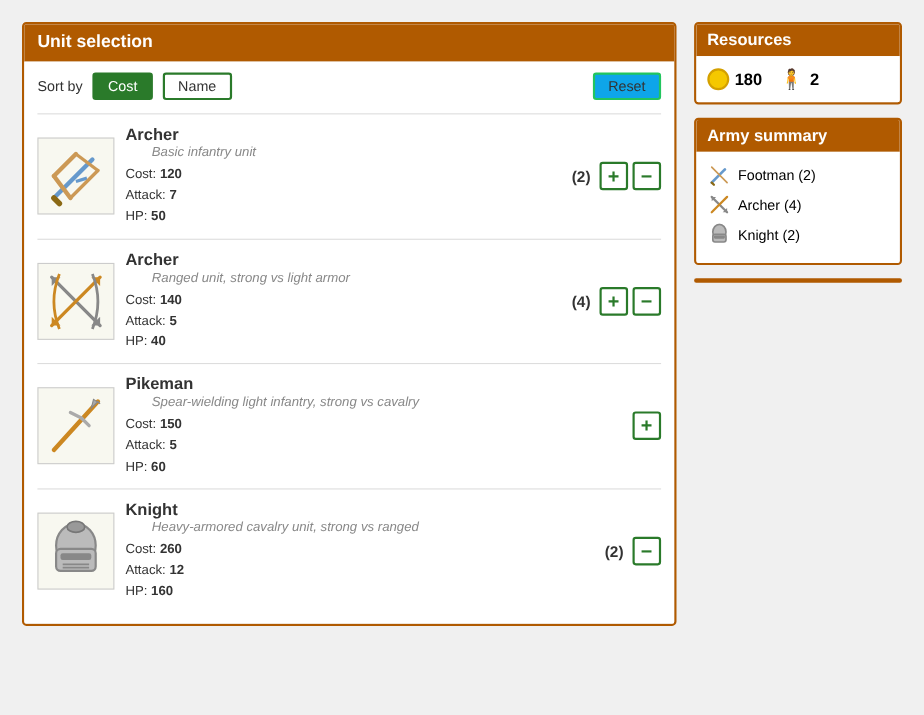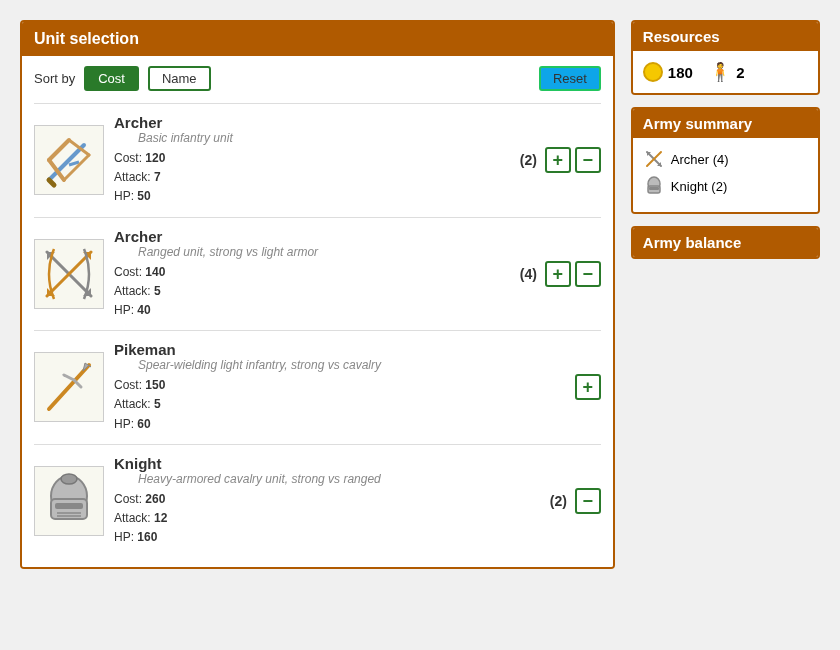--- a/index.html
+++ b/index.html
@@ -379,20 +379,30 @@
           <span>2</span>
         </div>
       </div>
     </div>
   </div>
 
   <div class="info-box">
     <div class="info-box-header">Army summary</div>
     <div class="info-box-body">
 
+      <div class="army-item">
+        <div class="army-unit-icon">
+          <svg width="20" height="20" viewBox="0 0 20 20">
+            <line x1="3" y1="17" x2="15" y2="5" stroke="#6699cc" stroke-width="2.5" stroke-linecap="round"></line>
+            <line x1="3" y1="17" x2="5" y2="19" stroke="#8b6914" stroke-width="2" stroke-linecap="round"></line>
+            <line x1="3" y1="3" x2="17" y2="17" stroke="#cc9955" stroke-width="1.5" stroke-linecap="round"></line>
+          </svg>
+        </div>
+        <span>Footman (2)</span>
+      </div>
 
       <div class="army-item">
         <div class="army-unit-icon">
           <svg width="20" height="20" viewBox="0 0 20 20">
             <line x1="3" y1="3" x2="17" y2="17" stroke="#888" stroke-width="2" stroke-linecap="round"></line>
             <line x1="17" y1="3" x2="3" y2="17" stroke="#cc8822" stroke-width="2" stroke-linecap="round"></line>
             <polygon points="17,17 13,17 17,13" fill="#888"></polygon>
             <polygon points="3,3 7,3 3,7" fill="#888"></polygon>
           </svg>
         </div>
@@ -407,16 +417,15 @@
             <rect x="5" y="11" width="10" height="3" rx="1" fill="#888"></rect>
           </svg>
         </div>
         <span>Knight (2)</span>
       </div>
 
     </div>
   </div>
 
   <div class="info-box">
-    <div class="info-box-header">Army balance</div>
   </div>
 
 </div>
 
 </body></html>

